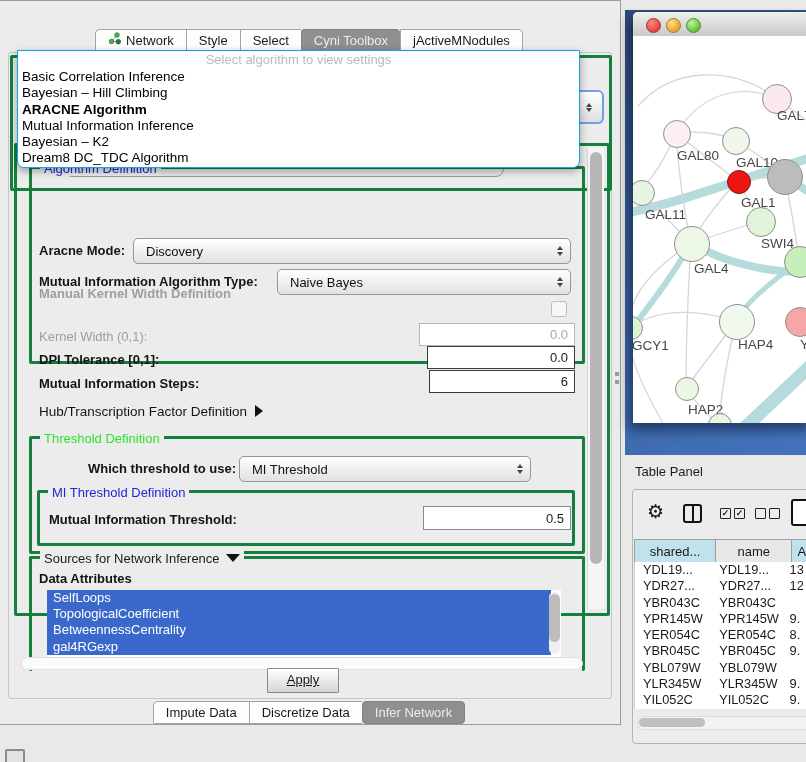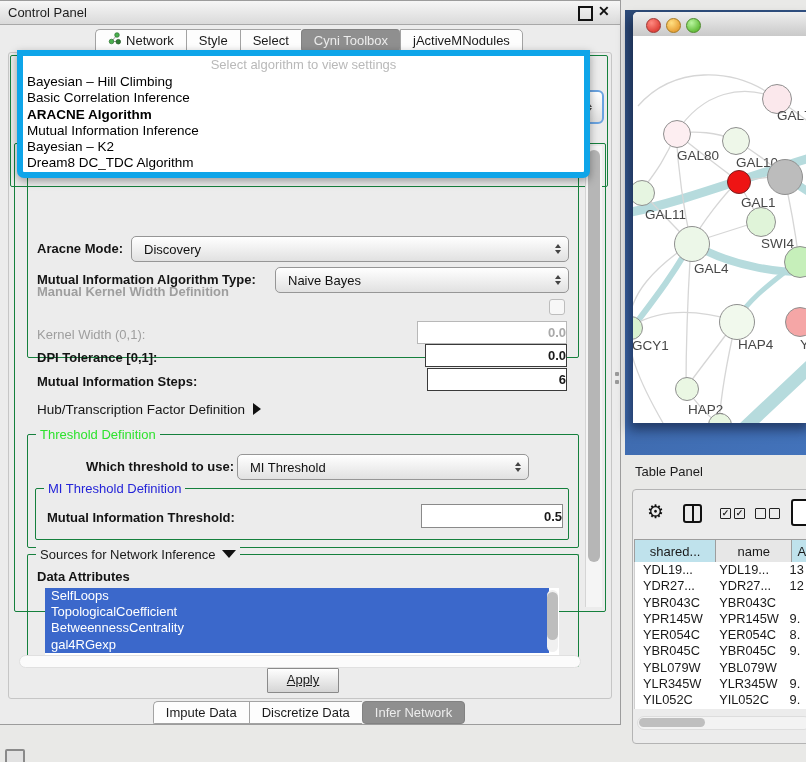--- a/index.html
+++ b/index.html
@@ -20,50 +20,50 @@
   .tab{height:21px;line-height:21px;padding:0 12px;background:#fdfdfd;border:1px solid #a3a3a3;border-right:none;
        font-size:13px;display:flex;align-items:center;gap:5px;}
   .tab:first-child{border-top-left-radius:5px;border-bottom-left-radius:2px;}
   .tab:last-child{border-right:1px solid #a3a3a3;border-top-right-radius:5px;}
   .tab.sel{background:#8f8f8f;color:#ececec;border-color:#828282;border-radius:4px;}
   #bottom-tabs{left:0;top:700px;width:618px;height:23px;display:flex;justify-content:center;align-items:center;}
 
   .tab-body{left:8px;top:51px;width:602px;height:645px;background:#ececec;border:1px solid #c6c6c6;border-radius:3px;}
 
   
-  .grp{position:absolute;border:1px solid #15803d;border-radius:2px;}
+  .grp{position:absolute;border:3px solid #15803d;border-radius:2px;}
   .grp>.grp-title{position:absolute;top:-8px;left:8px;background:#ececec;padding:0 4px;font-size:13px;}
   .t-blue{color:#2424d8;}
   .t-green{color:#2ee22e;}
   #hidden-grp{left:10px;top:54px;width:596px;height:130px;}
   #hidden-combo{left:64px;top:144px;width:422px;height:30px;border:1px solid #9a9a9a;border-radius:8px;
       background:linear-gradient(#fafafa,#e6e6e6);color:#a9a9a9;line-height:30px;padding-left:16px;}
   #hidden-combo-stub{left:574px;top:89px;width:26px;height:30px;border:2px solid #6aa3e0;border-radius:6px;
       background:linear-gradient(#fff,#dfdfdf);display:flex;align-items:center;justify-content:center;flex-direction:column;gap:1px;}
 
   
-  #algo-popup{left:17px;top:49px;width:561px;height:116px;background:#fff;border:6px solid #0ea5e9;
+  #algo-popup{left:17px;top:49px;width:561px;height:116px;background:#fff;border:1px solid #0ea5e9;
       border-radius:0 0 7px 7px;box-shadow:0 3px 9px rgba(0,0,0,.35);z-index:20;}
   #algo-placeholder{width:100%;text-align:center;color:#b9b9b9;height:18px;line-height:18px;}
   .algo-item{height:16.3px;line-height:16.3px;padding-left:4px;font-size:13.5px;color:#000;}
   .algo-item.hl{font-weight:bold;}
 
   
   #settings-grp{left:14px;top:142px;width:590px;height:467px;}
   .lbl{position:absolute;font-weight:bold;font-size:13px;color:#141414;white-space:nowrap;}
   .lbl.plain{font-weight:normal;}
   .lbl.dis{color:#9e9e9e;}
   .combo{position:absolute;background:linear-gradient(#ffffff,#e1e1e1);border:1px solid #969696;border-radius:5px;
       display:flex;align-items:center;height:24px;}
   .combo .txt{flex:1;padding-left:12px;font-size:13px;color:#111;}
   .stepper{width:20px;display:flex;flex-direction:column;align-items:center;justify-content:center;gap:2px;}
   .tri-up{width:0;height:0;border-left:3.5px solid transparent;border-right:3.5px solid transparent;border-bottom:4.5px solid #444;}
   .tri-dn{width:0;height:0;border-left:3.5px solid transparent;border-right:3.5px solid transparent;border-top:4.5px solid #444;}
   .field{position:absolute;background:#fff;border:1px solid #8a8a8a;font-size:13px;display:flex;align-items:center;
-      justify-content:flex-end;padding-right:0;font-weight:bold;}
+      justify-content:flex-end;padding-right:6px;}
   .field.strong{border:1.5px solid #3a3a3a;}
   .field.dis{border-color:#b8b8b8;color:#a9a9a9;}
   .checkbox{position:absolute;width:14px;height:14px;border:1px solid #bdbdbd;border-radius:3px;background:#f7f7f7;}
   .arrow-right{display:inline-block;width:0;height:0;border-top:6px solid transparent;border-bottom:6px solid transparent;
       border-left:8px solid #111;margin-left:8px;vertical-align:-1px;}
   .arrow-down{display:inline-block;width:0;height:0;border-left:7px solid transparent;border-right:7px solid transparent;
       border-top:8px solid #111;margin-left:6px;vertical-align:1px;}
 
   
   #attr-list{left:30px;top:444px;width:514px;height:68px;background:#fff;overflow:hidden;}
@@ -123,25 +123,20 @@
   .td3{width:25px;padding-left:5px;}
   #tbl-hscroll{left:4px;top:226px;width:172px;height:12px;background:#f3f3f3;border:1px solid #ddd;border-radius:7px;}
   #tbl-hthumb{left:1px;top:1px;width:66px;height:9px;background:#bfbfbf;border-radius:6px;}
 </style>
 </head>
 <body>
 
 <div id="corner-notch" class="abs"></div>
 
 <div id="cp" class="abs">
-  <div id="cp-titlebar" class="abs">
-    <span id="cp-title" class="abs">Control Panel</span>
-    <span id="float-btn" class="abs"></span>
-    <span id="close-btn" class="abs">✕</span>
-  </div>
 
   <div id="top-tabs" class="abs">
       <div class="tab">
         <span><svg width="13" height="13" viewBox="0 0 13 13">
             <line x1="3.5" y1="9.5" x2="9" y2="3" stroke="#9a9a9a"></line>
             <line x1="3.5" y1="9.5" x2="10" y2="9.5" stroke="#9a9a9a"></line>
             <circle cx="3.5" cy="9.5" r="2.3" fill="#4ab04e" stroke="#2c7030" stroke-width="0.7"></circle>
             <circle cx="9" cy="3" r="2.3" fill="#4ab04e" stroke="#2c7030" stroke-width="0.7"></circle>
             <circle cx="10.3" cy="9.7" r="2.3" fill="#2e7d32" stroke="#1d511f" stroke-width="0.7"></circle>
           </svg></span>
@@ -165,22 +160,22 @@
   <div id="hidden-grp" class="grp"></div>
   <div id="hidden-combo" class="abs">galFiltered.sif default node</div>
   <div id="hidden-combo-stub" class="abs">
     <span class="tri-up"></span>
     <span class="tri-dn"></span>
   </div>
 
   <div id="algo-popup" class="abs">
     <div id="algo-placeholder">Select algorithm to view settings</div>
     <div id="algo-list">
+        <div class="algo-item">Basic Correlation Inference</div>
         <div class="algo-item">Bayesian – Hill Climbing</div>
-        <div class="algo-item">Basic Correlation Inference</div>
         <div class="algo-item hl">ARACNE Algorithm</div>
         <div class="algo-item">Mutual Information Inference</div>
         <div class="algo-item">Bayesian – K2</div>
         <div class="algo-item">Dream8 DC_TDC Algorithm</div>
       </div>
   </div>
 
   <div id="settings-grp" class="grp">
     <span class="grp-title">Cyni Algorithm Settings</span>
 

